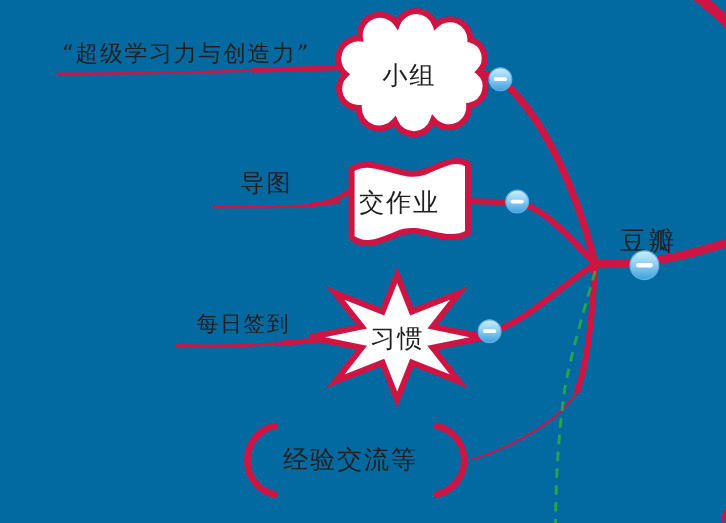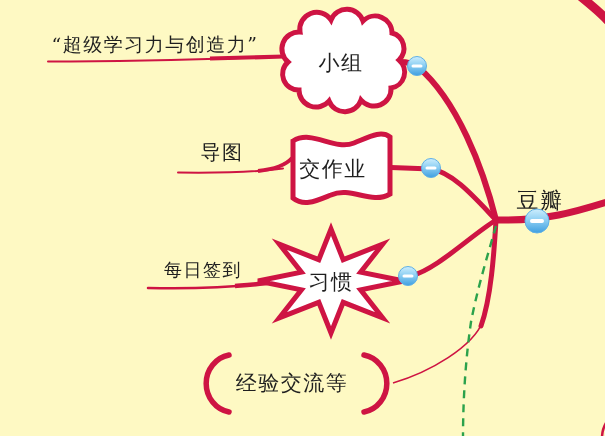--- a/index.html
+++ b/index.html
@@ -1,19 +1,19 @@
 <!DOCTYPE html>
 <html><head>
 <meta charset="utf-8">
 <style>
   html,body{margin:0;padding:0;background:#ffffff;}
   .stage{
     position:relative;
     width:605px;height:436px;
-    background:#fef9c3;
+    background:#0369a1;
     overflow:hidden;
     font-family:"DejaVu Serif", serif;
     text-decoration:underline;
   }
   svg{display:block;}
   .branch{stroke:#ce1443;fill:none;}
   .shape{fill:#ffffff;stroke:#ce1443;stroke-width:5;}
   .paren{fill:none;stroke:#ce1443;stroke-width:5.5;stroke-linecap:round;}
   .relationship{fill:none;stroke:#2ba24c;stroke-width:2.4;stroke-dasharray:8 6;}
   .topic-text{

